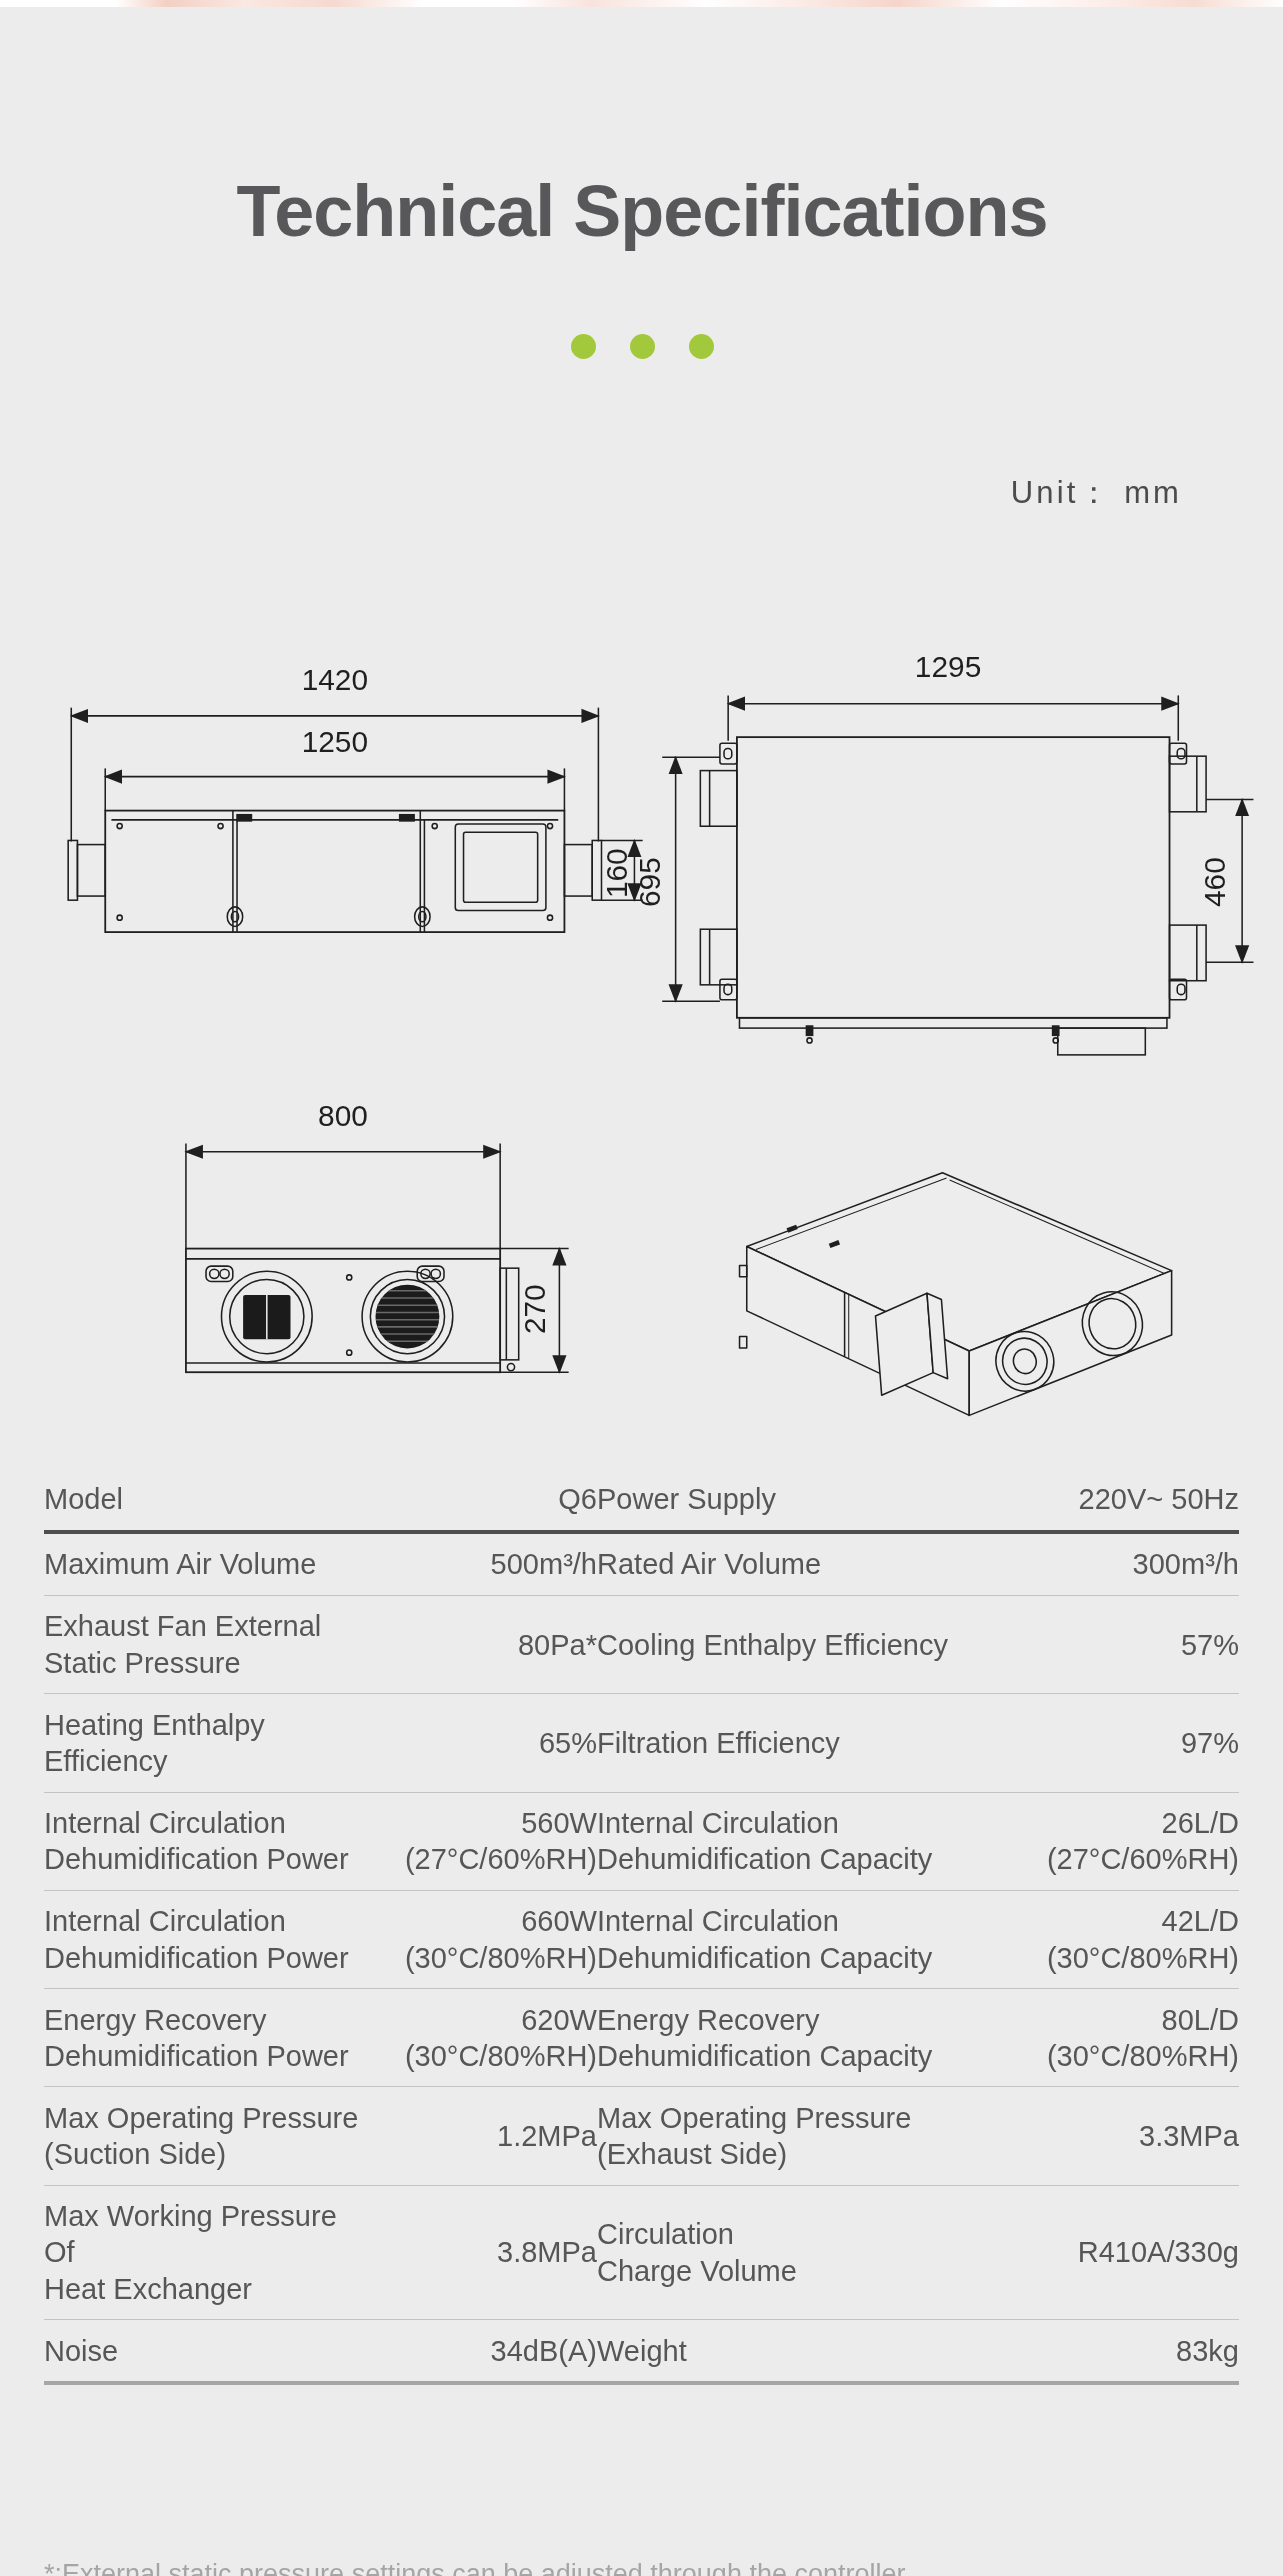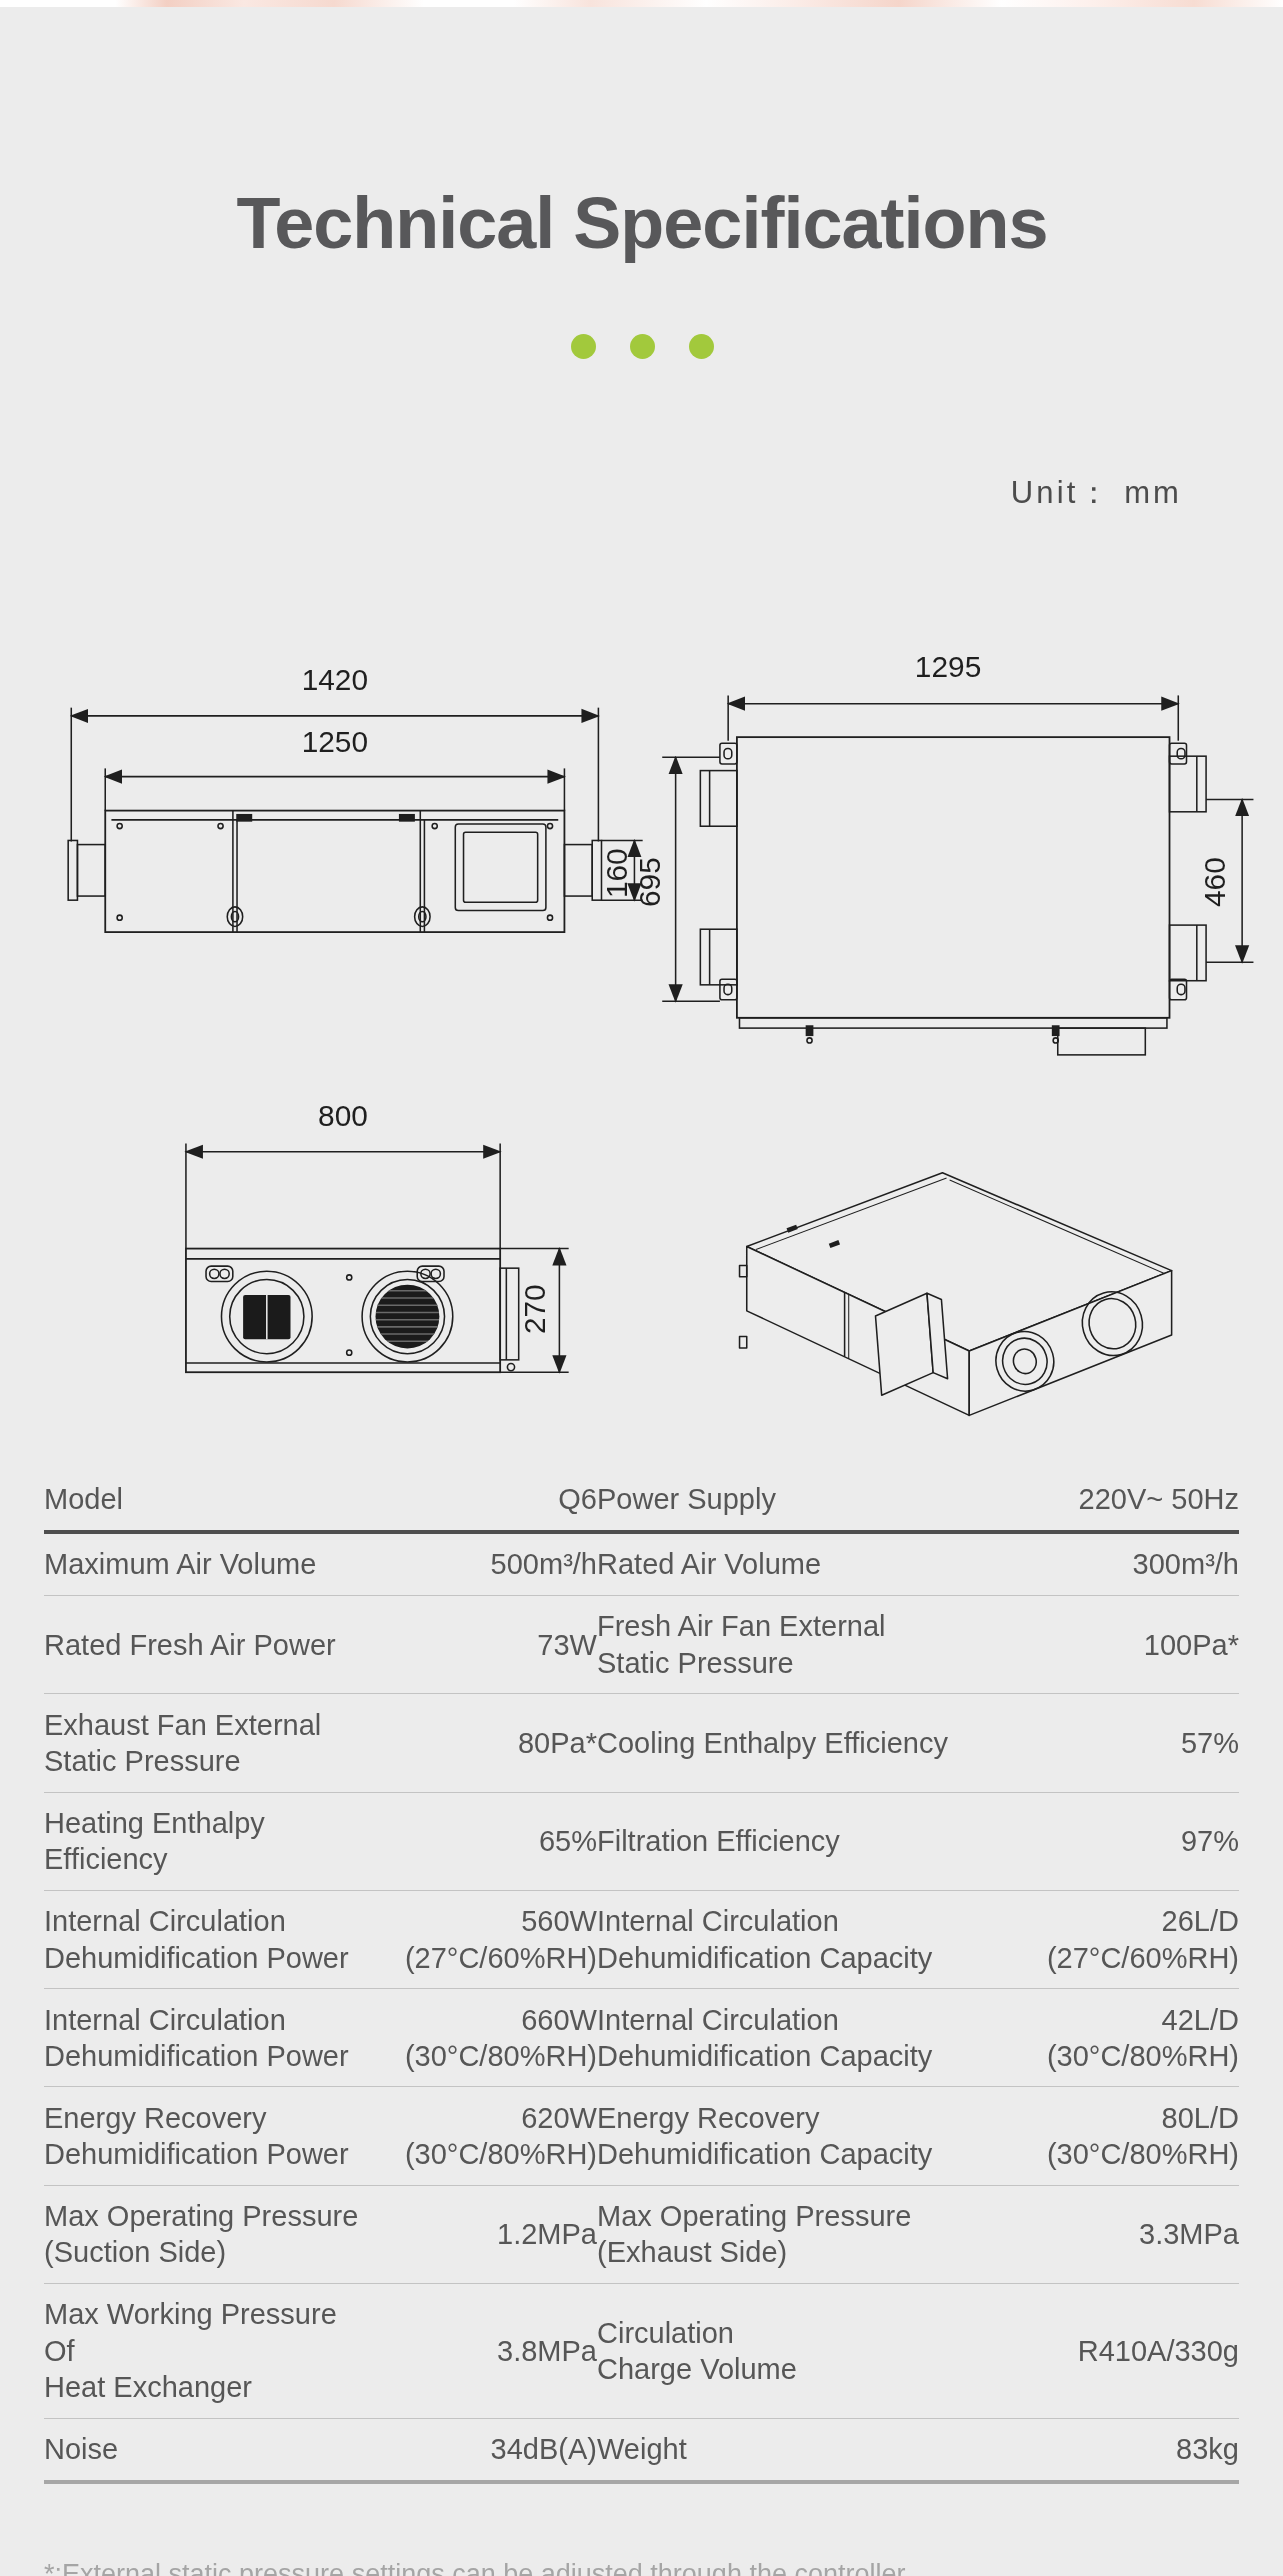--- a/index.html
+++ b/index.html
@@ -8,21 +8,21 @@
   body{
     width:1284px;height:2676px;position:relative;overflow:hidden;
     background:#ececec;color:var(--tbl-text);
     font-family:"Liberation Sans","DejaVu Sans",sans-serif;
   }
   .top-strip{
     position:absolute;top:0;left:0;width:100%;height:7.2px;
     background:linear-gradient(90deg,#ffffff 0%,#ffffff 9%,#f3cfc3 13%,#fae8e2 19%,#f6d9cf 26%,#ffffff 33%,#ffffff 40%,#f8e3dc 46%,#ffffff 55%,#fbece7 62%,#f5d5ca 70%,#ffffff 78%,#fdf0ec 85%,#f7dcd2 93%,#ffffff 100%);
   }
   h1.page-title{
-    position:absolute;top:184px;left:0;width:100%;margin:0;
+    position:absolute;top:172px;left:0;width:100%;margin:0;
     text-align:center;font-size:72px;font-weight:700;letter-spacing:-1px;
     color:#58585a;line-height:1.1;
   }
   .dots{
     position:absolute;top:334px;left:0;width:100%;
     display:flex;justify-content:center;gap:34px;
   }
   .dots .dot{width:25px;height:25px;border-radius:50%;background:var(--accent);}
   .unit-note{
     position:absolute;top:472px;right:102px;
@@ -272,27 +272,20 @@
         <td class="label-cell l2">Power Supply</td>
         <td class="value-cell v2">220V~ 50Hz</td>
       </tr>
       <tr>
         <td class="label-cell l1">Maximum Air Volume</td>
         <td class="value-cell v1">500m³/h</td>
         <td class="label-cell l2">Rated Air Volume</td>
         <td class="value-cell v2">300m³/h</td>
       </tr>
       <tr>
-        <td class="label-cell l1">Rated Fresh Air Power</td>
-        <td class="value-cell v1">73W</td>
-        <td class="label-cell l2">Fresh Air Fan External
-Static Pressure</td>
-        <td class="value-cell v2">100Pa*</td>
-      </tr>
-      <tr>
         <td class="label-cell l1">Exhaust Fan External
 Static Pressure</td>
         <td class="value-cell v1">80Pa*</td>
         <td class="label-cell l2">Cooling Enthalpy Efficiency</td>
         <td class="value-cell v2">57%</td>
       </tr>
       <tr>
         <td class="label-cell l1">Heating Enthalpy Efficiency</td>
         <td class="value-cell v1">65%</td>
         <td class="label-cell l2">Filtration Efficiency</td>

